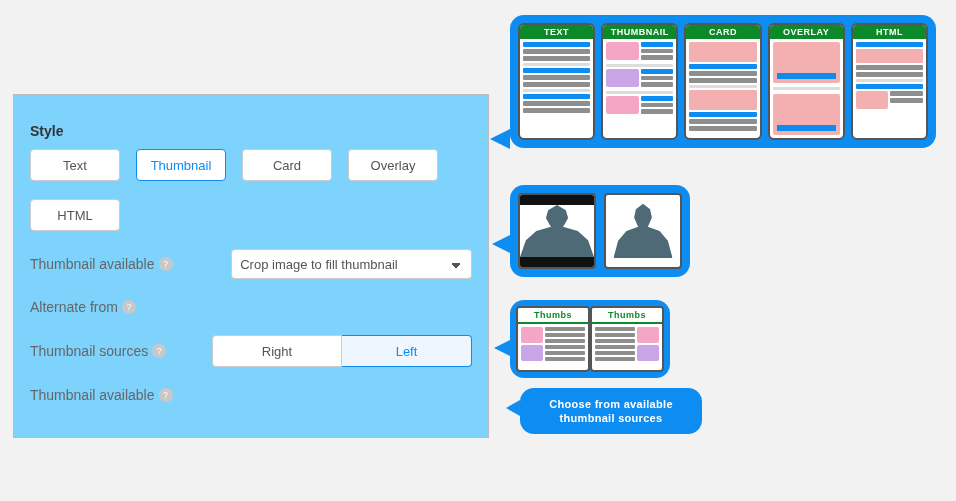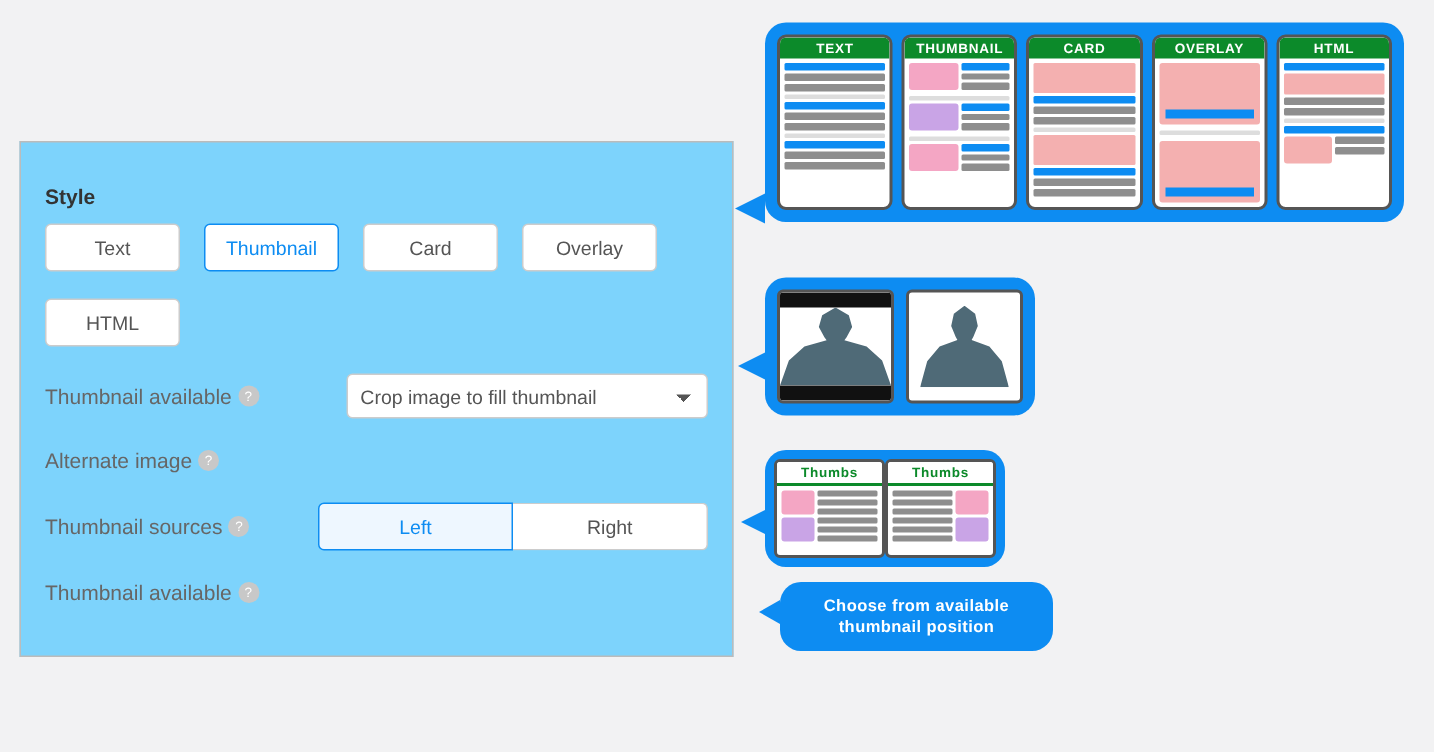--- a/index.html
+++ b/index.html
@@ -157,33 +157,33 @@
       <span>Thumbnail available</span>
       <span class="help">?</span>
     </div>
     <select class="select">
       <option>Crop image to fill thumbnail</option>
     </select>
   </div>
 
   <div class="form-row">
     <div class="label">
-      <span>Alternate image</span>
+      <span>Alternate from</span>
       <span class="help">?</span>
     </div>
   </div>
 
   <div class="form-row">
     <div class="label">
       <span>Thumbnail sources</span>
       <span class="help">?</span>
     </div>
     <div class="pos-btn-group">
+      <div class="pos-btn">Right</div>
       <div class="pos-btn selected">Left</div>
-      <div class="pos-btn">Right</div>
     </div>
   </div>
 
   <div class="form-row">
     <div class="label">
       <span>Thumbnail available</span>
       <span class="help">?</span>
     </div>
   </div>
 </div>
@@ -330,14 +330,14 @@
             <div></div>
             <div></div>
           </div>
           <div class="media violet" style="border-radius:2px"></div>
         </div>
     </div>
   </div>
 </div>
 
 <div class="callout" id="call-sel">
-  <div class="callout-text">Choose from available thumbnail position</div>
+  <div class="callout-text">Choose from available thumbnail sources</div>
 </div>
 
 </body></html>

